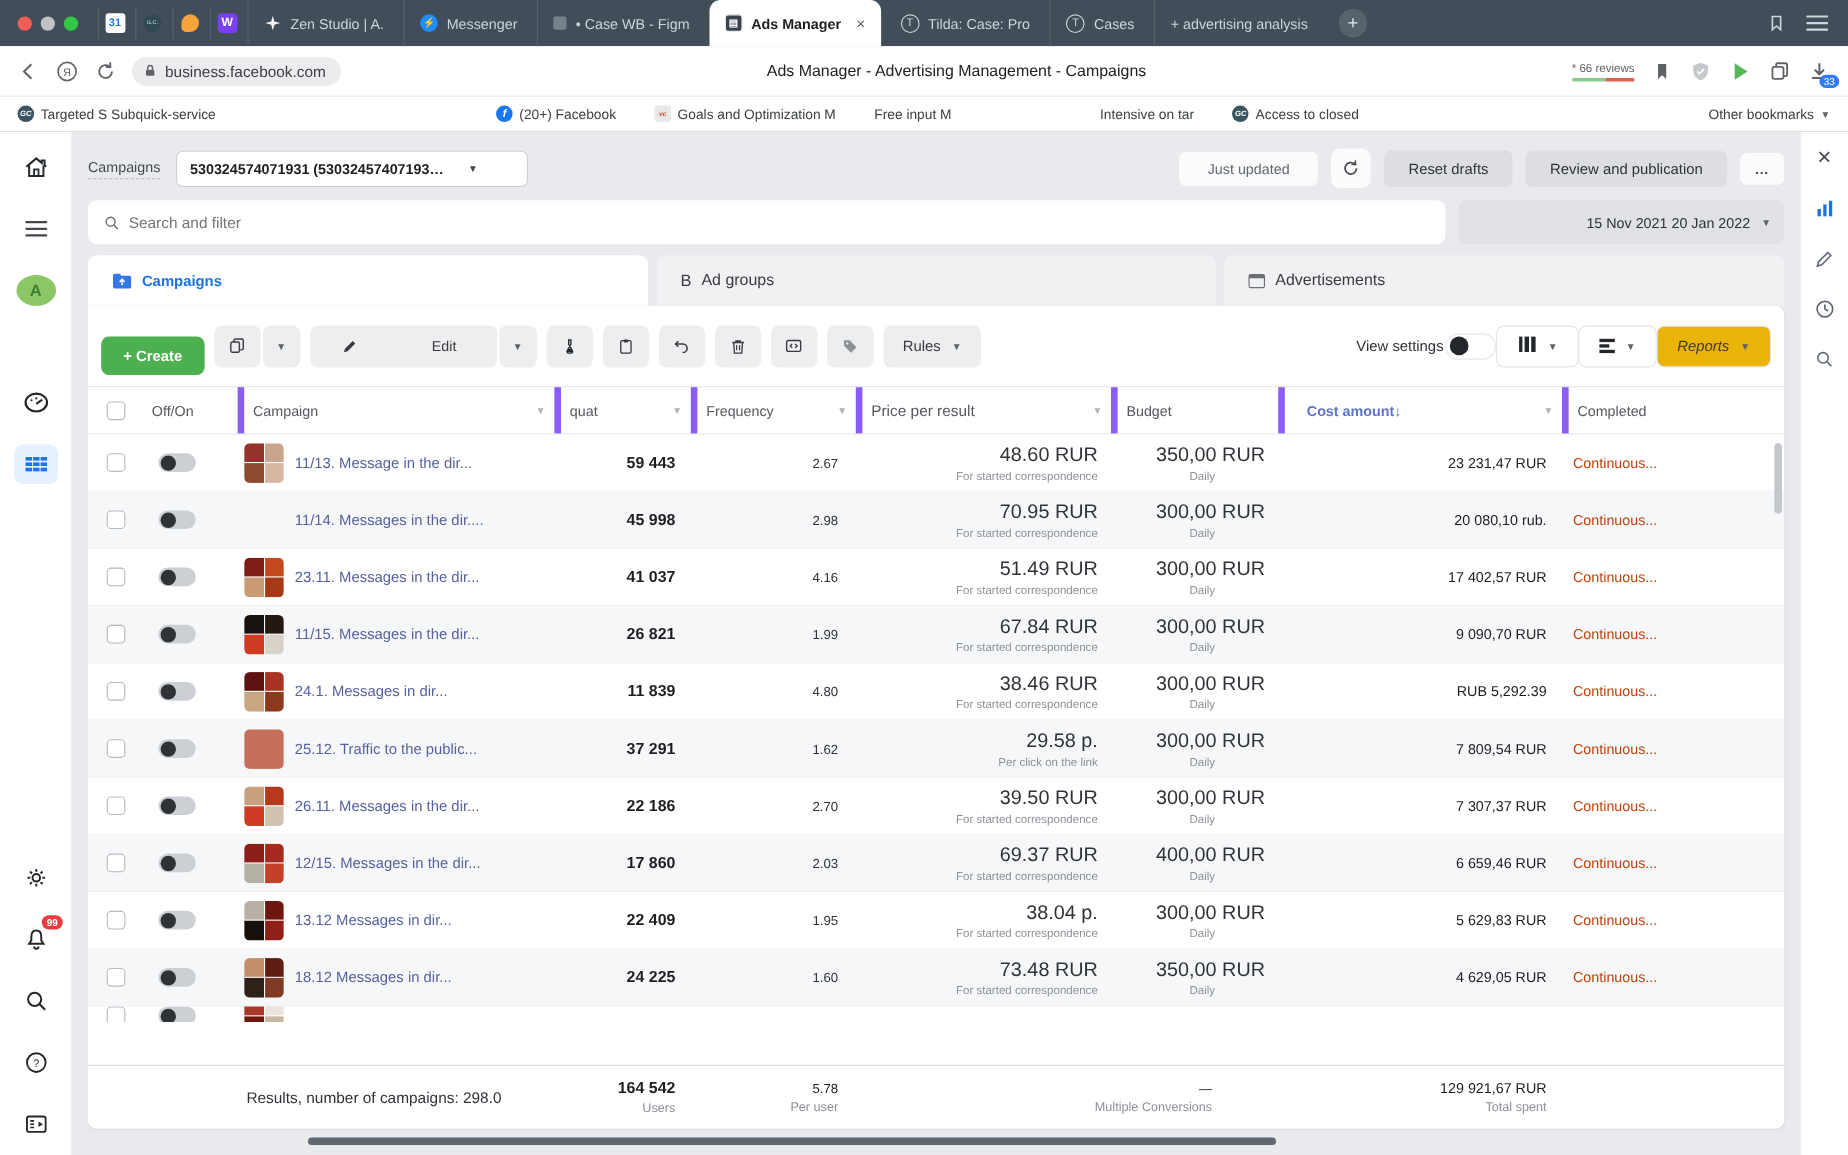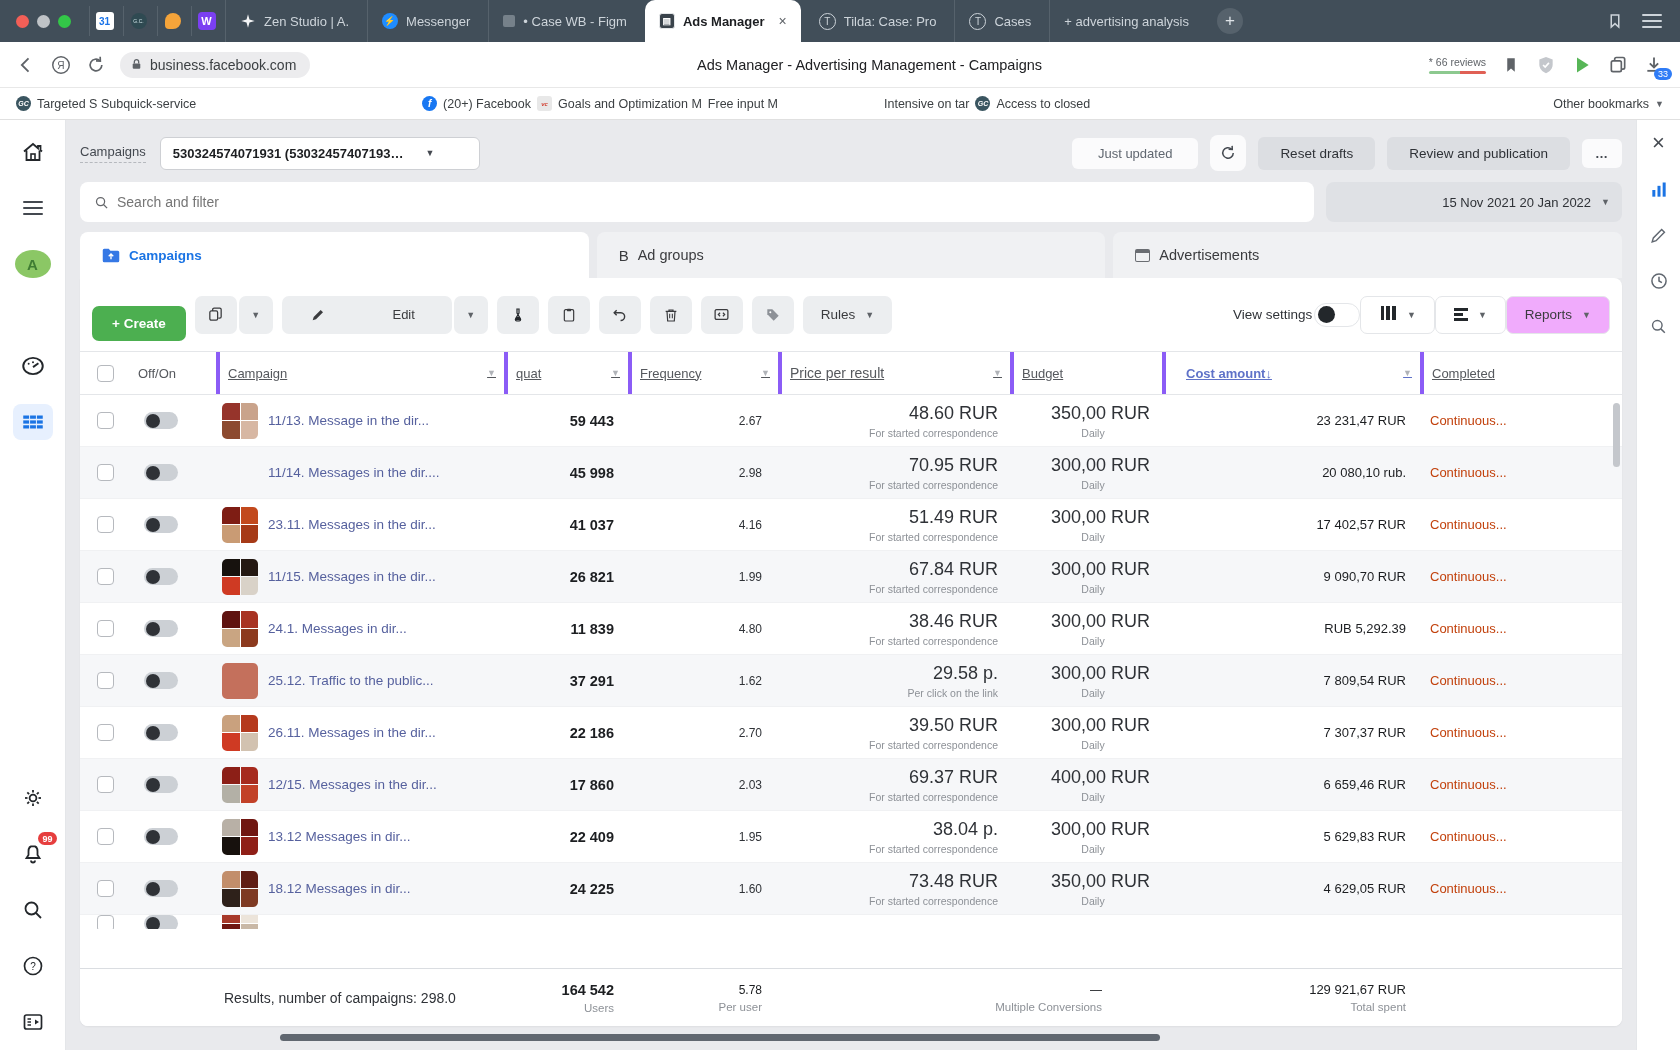--- a/index.html
+++ b/index.html
@@ -34,21 +34,21 @@
 
   .toolbar { height:46px; background:#fff; display:flex; align-items:center; padding:0 16px; gap:14px; border-bottom:1px solid #e8e8e8; }
   .url-pill { display:flex; align-items:center; gap:7px; background:#ececee; border-radius:14px; padding:5px 14px 5px 10px; color:#3c4043; font-size:14px; }
   .page-doc-title { flex:1; text-align:center; font-size:14.5px; color:#202124; }
   .reviews { text-align:left; font-size:10.5px; color:#5f6368; }
   .reviews .bar { margin-top:3px; height:3px; border-radius:2px; background:linear-gradient(to right,#8cc98f 0 55%,#e06055 55% 100%); }
   .tool-right { display:flex; align-items:center; gap:16px; }
   .dl-wrap { position:relative; }
   .badge-dl { position:absolute; right:-8px; bottom:-5px; background:#2f7cf6; color:#fff; font-size:9px; border-radius:8px; padding:1px 4px; }
 
-  .bookmarks { height:32px; background:#fff; display:flex; align-items:center; gap:6px; padding:0 16px; font-size:12.5px; color:#3c4043; border-bottom:1px solid #e0e0e0; }
+  .bookmarks { height:32px; background:#fff; display:flex; align-items:center; gap:35px; padding:0 16px; font-size:12.5px; color:#3c4043; border-bottom:1px solid #e0e0e0; }
   .bm { display:flex; align-items:center; gap:6px; white-space:nowrap; }
   .bm-ic { width:15px; height:15px; border-radius:50%; flex:none; display:flex; align-items:center; justify-content:center; color:#fff; font-size:7px; font-weight:bold; }
   .bm-gc{background:#3a5560;} .bm-fb{background:#1877f2; font-size:10px;} .bm-vc{background:#e8e8e8;color:#d23f31;font-size:6px;border-radius:3px;}
   .bm-right { margin-left:auto; display:flex; align-items:center; gap:6px; color:#3c4043; }
 
   
   .app { display:flex; height:930px; background:#e9eaed; }
   .sidebar { width:66px; background:#fff; border-right:1px solid #e4e6e9; display:flex; flex-direction:column; align-items:center; padding:14px 0 10px; gap:20px; }
   .sb-spacer { flex:1; }
   .sb-item { width:40px; height:36px; display:flex; align-items:center; justify-content:center; color:#444950; border-radius:8px; position:relative; }
@@ -102,21 +102,21 @@
   .cols-ic i { display:inline-block; width:3.5px; height:14px; background:#23272b; margin:0 1.2px; }
   .rows-ic i { display:block; height:3.2px; background:#23272b; margin:2px 0; }
   .rows-ic i:nth-child(1){width:14px;} .rows-ic i:nth-child(2){width:9px;} .rows-ic i:nth-child(3){width:14px;}
 
   
   .tgrid { display:grid; grid-template-columns:50px 86px 288px 124px 150px 232px 152px 258px 1fr; align-items:center; }
   .thead { border-top:1px solid #e4e6e9; border-bottom:1px solid #e4e6e9; height:44px; color:#55585d; font-size:13px; flex:none; position:relative; }
   .thead .hcell { display:flex; align-items:center; gap:6px; padding:0 8px; }
   .thead .filter-caret { margin-left:auto; color:#b0b3b8; font-size:9px; }
   .hcell.sorted { color:#5f72c8; font-weight:bold; }
-  .col-line { border-left:4px solid #8b5cf6; height:100%;text-decoration:underline; }
+  .col-line { border-left:6px solid #8b5cf6; height:100%; }
 
   .tbody { flex:1; overflow:hidden; position:relative; }
   .trow { height:52px; border-bottom:1px solid #f0f1f3; }
   .trow.alt { background:#f6f7f9; }
   .checkbox { width:17px; height:17px; border:1.5px solid #b6b9be; border-radius:4px; background:#fff; margin:0 auto; display:block; }
   .toggle-sm { width:34px; height:17px; border-radius:9px; background:#ccd0d5; position:relative; display:block; margin-left:14px; }
   .toggle-sm i { position:absolute; left:1.5px; top:1.5px; width:14px; height:14px; border-radius:50%; background:#2f3237; }
   .c-campaign { display:flex; align-items:center; gap:10px; padding-left:6px; overflow:hidden; }
   .thumb { width:36px; height:36px; flex:none; display:grid; grid-template-columns:1fr 1fr; grid-template-rows:1fr 1fr; gap:1px; border-radius:5px; overflow:hidden; }
   .thumb i { display:block; }
@@ -508,21 +508,21 @@
               <span class="caret">▼</span>
           </span>
           <span class="abtn txt" style="background:#fff;border:1px solid #e4e6e9;">
             <span class="rows-ic">
                 <i></i>
                 <i></i>
                 <i></i>
               </span>
               <span class="caret">▼</span>
           </span>
-          <span class="abtn txt" style="background:#f0abfc;border:1px solid #e4e6e9;">
+          <span class="abtn txt" style="background:#eab308;border:1px solid #e4e6e9;font-style:italic;">
             <span>Reports</span>
               <span class="caret">▼</span>
           </span>
         </div>
       </div>
 
       <div class="tgrid thead">
         <div class="hcell" style="justify-content:center;">
             <span class="checkbox"></span>
           </div>

